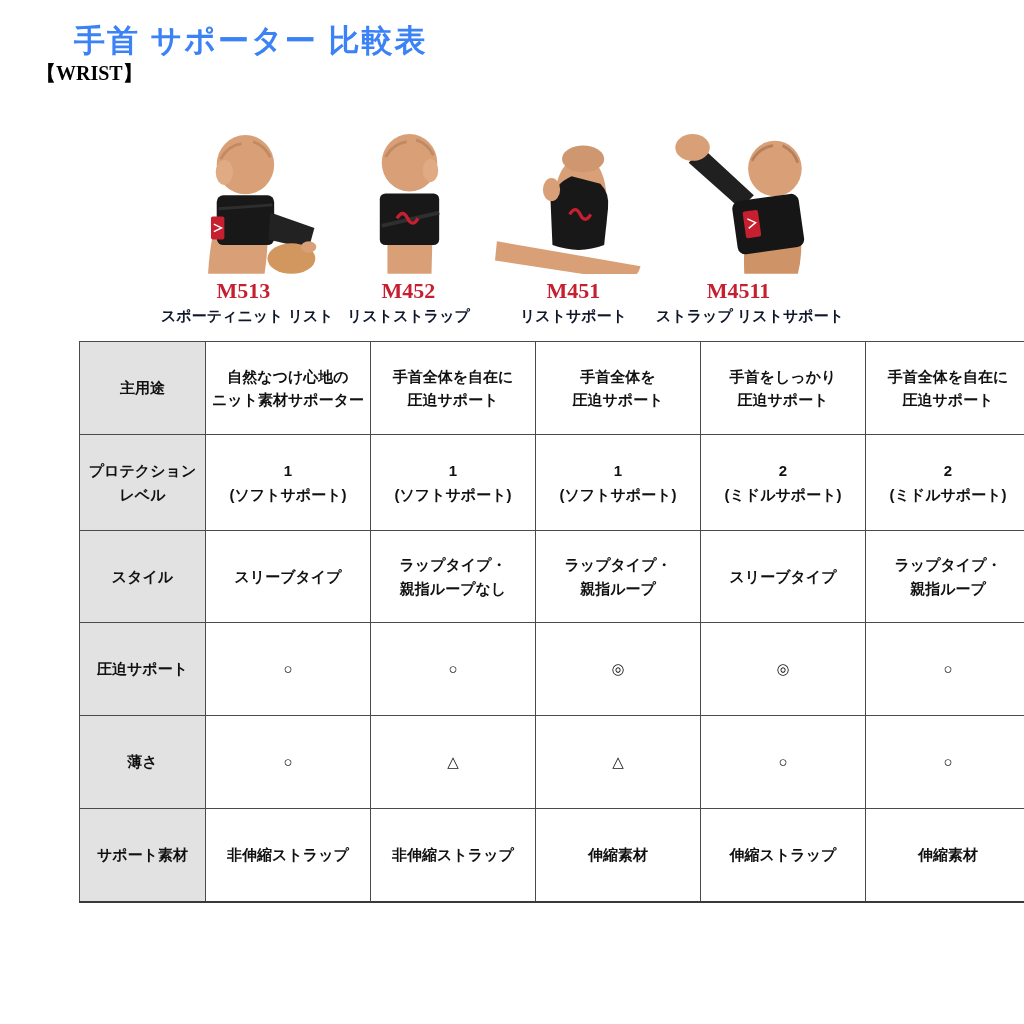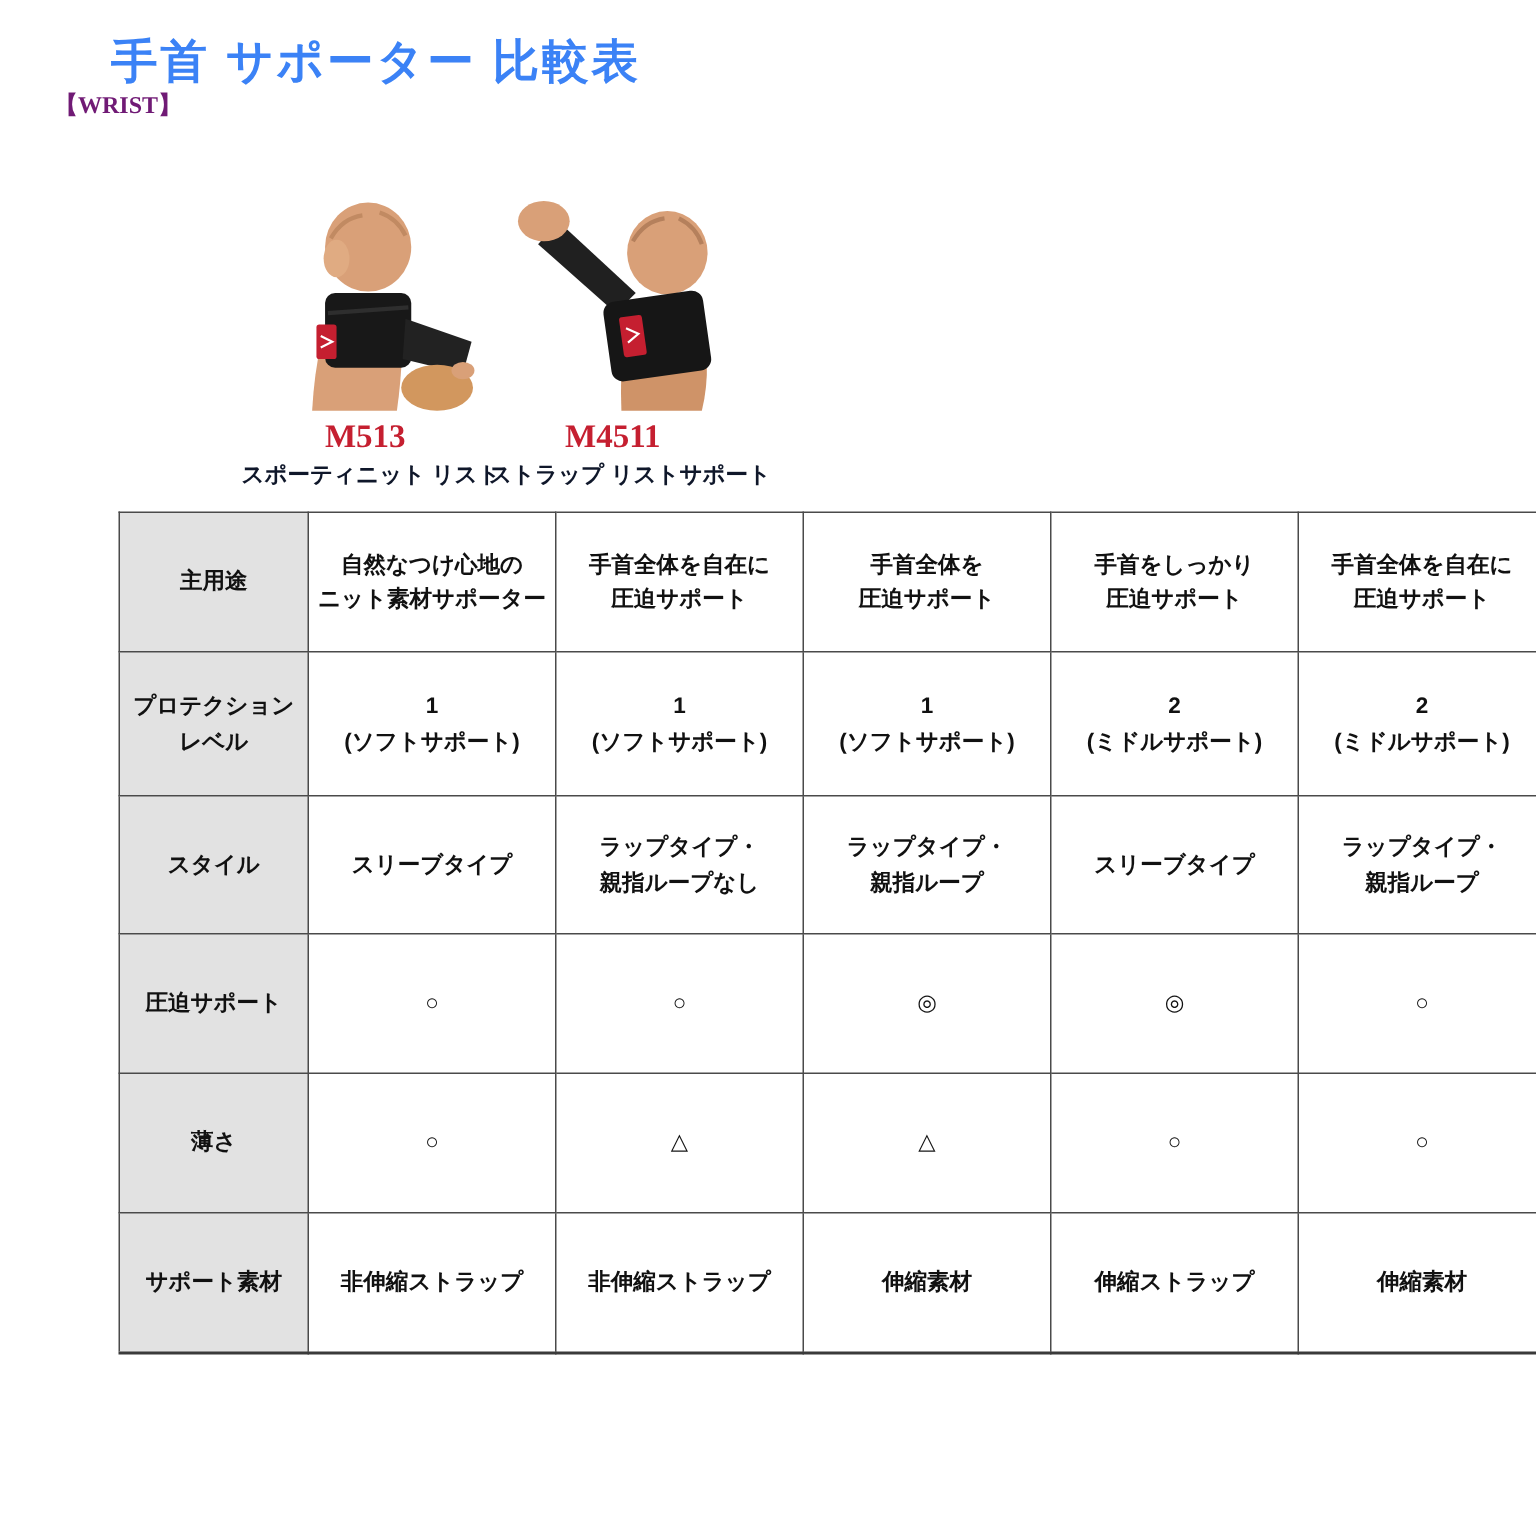--- a/index.html
+++ b/index.html
@@ -6,22 +6,22 @@
   body{
     width:1024px;height:1024px;background:#ffffff;position:relative;
     font-family:"Liberation Sans","DejaVu Sans",sans-serif;color:#1a1a1a;
     overflow:hidden;
   }
   .page-title{
     position:absolute;left:36px;top:20px;font-size:31px;font-weight:bold;
     letter-spacing:2px;color:#3b82f6;margin-left:38px;
   }
   .page-subtitle{
-    position:absolute;left:36px;top:60px;font-size:16px;font-weight:bold;
-    font-family:"Liberation Serif","DejaVu Serif",serif;color:#701a75;
+    position:absolute;left:36px;top:60px;font-size:20px;font-weight:bold;
+    font-family:"Liberation Serif","DejaVu Serif",serif;color:#000000;
   }
   .products-row{
     position:absolute;left:161px;top:104px;width:825px;display:flex;
   }
   .product{width:165px;text-align:center;flex:0 0 165px;}
   .product-image{
     height:170px;display:flex;align-items:flex-end;justify-content:center;
   }
   .product-model{
     margin-top:4px;font-family:"Liberation Serif","DejaVu Serif",serif;
@@ -73,21 +73,54 @@
         <g>
           <rect x="48" y="112" width="14" height="24" rx="2" fill="#c51f30"></rect>
           <path d="M51 120 l8 4 -8 4" stroke="#ffffff" stroke-width="1.5" fill="none"></path>
         </g>
       </svg>
     </div>
     <div class="product-model">M513</div>
     <div class="product-name">スポーティニット リスト</div>
   </div>
 
-
+  <div class="product">
+    <div class="product-image">
+      <svg viewBox="0 0 165 172" width="158" height="165">
+        <path d="M60 172 L60 92 L108 92 L106 172 Z" fill="#d9a078"></path>
+        <ellipse cx="83" cy="56" rx="29" ry="30" fill="#d9a078"></ellipse>
+        <path d="M58 50 Q66 36 80 34 M90 32 Q102 36 108 48" stroke="#c18a62" stroke-width="3" fill="none"></path>
+        <ellipse cx="105" cy="64" rx="8" ry="12" fill="#e0ab82"></ellipse>
+        <rect x="52" y="88" width="62" height="54" rx="6" fill="#181818"></rect>
+        <path d="M54 122 L114 108" stroke="#2f2f2f" stroke-width="4"></path>
+        <g>
+          <path d="M70 114 q6 -10 11 0 q5 10 11 0" stroke="#c51f30" stroke-width="3.5" fill="none"></path>
+        </g>
+      </svg>
+    </div>
+    <div class="product-model">M452</div>
+    <div class="product-name">リストストラップ</div>
+  </div>
+
+  <div class="product">
+    <div class="product-image">
+      <svg viewBox="0 0 165 172" width="158" height="165">
+        <path d="M2 138 L152 164 Q148 180 130 178 L0 158 Z" fill="#d9a078"></path>
+        <path d="M62 122 Q58 70 78 54 Q96 46 108 60 Q120 78 116 124 Z" fill="#d9a078"></path>
+        <ellipse cx="92" cy="52" rx="22" ry="14" fill="#cf9770"></ellipse>
+        <path d="M58 96 Q62 78 80 70 L110 78 Q120 88 118 104 L114 142 Q88 152 60 142 Z" fill="#181818"></path>
+        <ellipse cx="59" cy="84" rx="9" ry="12" fill="#d9a078"></ellipse>
+        <g>
+          <path d="M78 110 q6 -10 11 0 q5 10 11 0" stroke="#c51f30" stroke-width="3.5" fill="none"></path>
+        </g>
+      </svg>
+    </div>
+    <div class="product-model">M451</div>
+    <div class="product-name">リストサポート</div>
+  </div>
 
   <div class="product">
     <div class="product-image">
       <svg viewBox="0 0 165 172" width="158" height="165">
         <path d="M88 172 Q86 120 98 94 L142 100 Q152 140 144 172 Z" fill="#cf9368"></path>
         <ellipse cx="120" cy="62" rx="28" ry="29" fill="#d9a078"></ellipse>
         <path d="M96 54 Q104 40 118 38 M128 38 Q140 44 144 56" stroke="#b5805c" stroke-width="3" fill="none"></path>
         <path d="M84 104 L30 56 L44 40 L98 90 Z" fill="#202020"></path>
         <ellipse cx="34" cy="40" rx="18" ry="14" fill="#d9a078"></ellipse>
         <rect x="78" y="92" width="70" height="56" rx="8" fill="#161616" transform="rotate(-8 113 120)"></rect>

